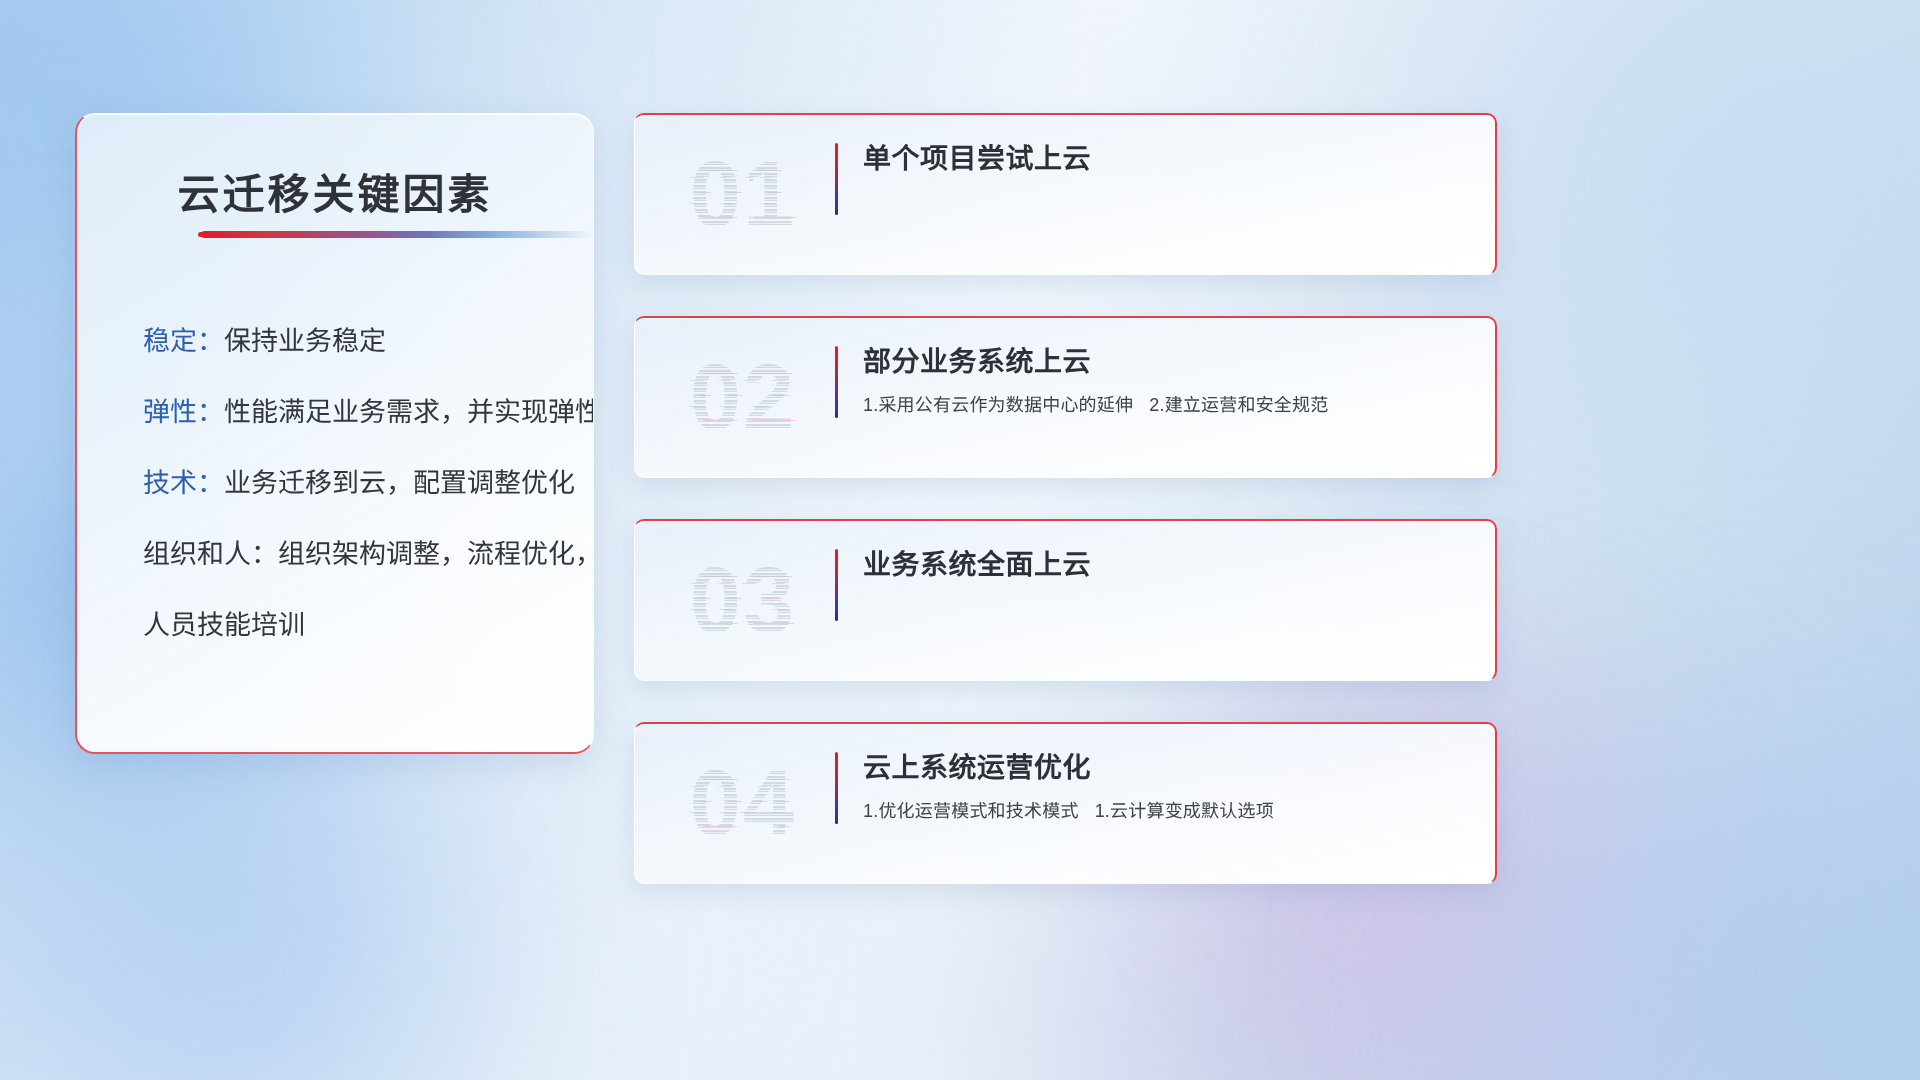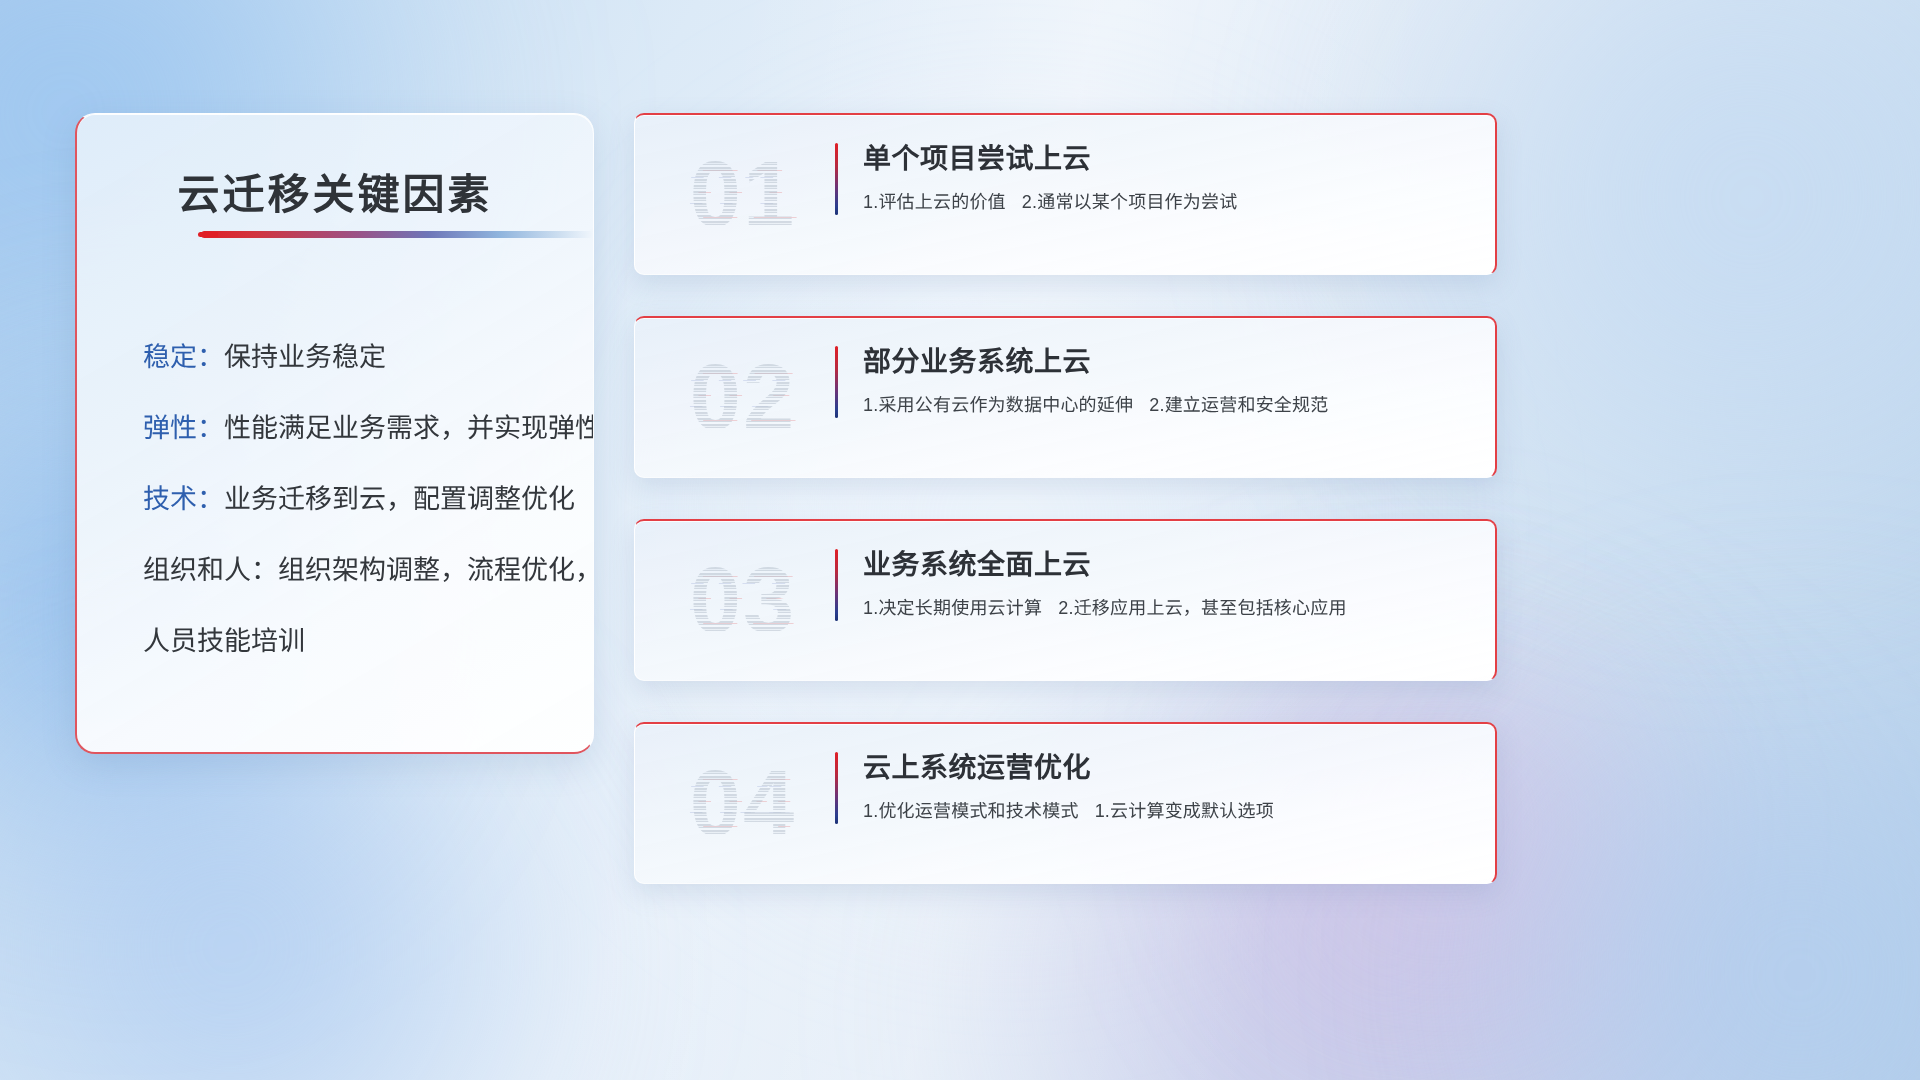--- a/index.html
+++ b/index.html
@@ -76,21 +76,21 @@
   #title-rule {
     position:absolute; left:124px; top:117px; width:392px; height:7px;
     border-radius:4px;
     background:linear-gradient(90deg,#e01f26 0%, #d1343f 14%, #9a5287 40%, #6e76b8 58%, #8fb4dd 76%, #cfe0f1 92%, rgba(215,232,246,0) 100%);
   }
   #title-rule::before{
     content:""; position:absolute; left:-3px; top:1px; width:20px; height:5px;
     background:#e01f26; border-radius:3px 0 0 3px;
   }
 
-  #factor-list { position:absolute; left:0; right:0; top:208px; padding:0 42px 0 66px; }
+  #factor-list { position:absolute; left:0; right:0; top:192px; padding:0 42px 0 66px; }
   .factor-row {
     font-size:27px; line-height:71px; color:#33373c; white-space:nowrap;
   }
   .factor-label { color:#2e5fae; }
   .factor-label.plain { color:#33373c; }
   .factor-text { color:#33373c; }
 
   
   #steps { position:absolute; left:634px; top:113px; width:863px; }
   .step-card {
@@ -212,23 +212,20 @@
 
   <section id="steps">
 
     <article class="step-card">
       <div class="step-num-glitch2">01</div>
       <div class="step-num-glitch">01</div>
       <div class="step-num">01</div>
       <div class="step-divider"></div>
       <div class="step-body">
         <div class="step-title">单个项目尝试上云</div>
-        <div class="step-sub">
-          <span>1.评估上云的价值</span><span class="gap"></span><span>2.通常以某个项目作为尝试</span>
-        </div>
       </div>
     </article>
 
     <article class="step-card">
       <div class="step-num-glitch2">02</div>
       <div class="step-num-glitch">02</div>
       <div class="step-num">02</div>
       <div class="step-divider"></div>
       <div class="step-body">
         <div class="step-title">部分业务系统上云</div>
@@ -238,23 +235,20 @@
       </div>
     </article>
 
     <article class="step-card">
       <div class="step-num-glitch2">03</div>
       <div class="step-num-glitch">03</div>
       <div class="step-num">03</div>
       <div class="step-divider"></div>
       <div class="step-body">
         <div class="step-title">业务系统全面上云</div>
-        <div class="step-sub">
-          <span>1.决定长期使用云计算</span><span class="gap"></span><span>2.迁移应用上云，甚至包括核心应用</span>
-        </div>
       </div>
     </article>
 
     <article class="step-card">
       <div class="step-num-glitch2">04</div>
       <div class="step-num-glitch">04</div>
       <div class="step-num">04</div>
       <div class="step-divider"></div>
       <div class="step-body">
         <div class="step-title">云上系统运营优化</div>

